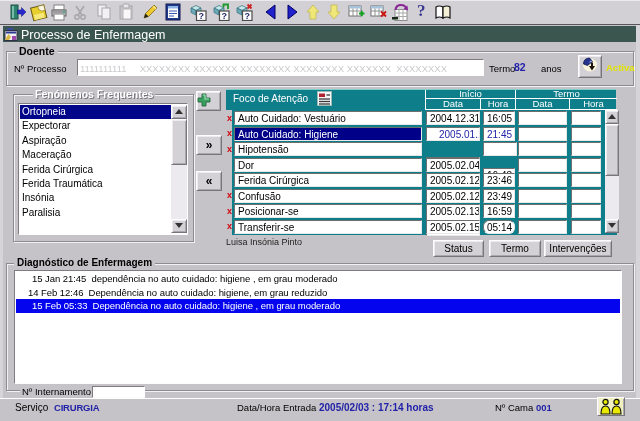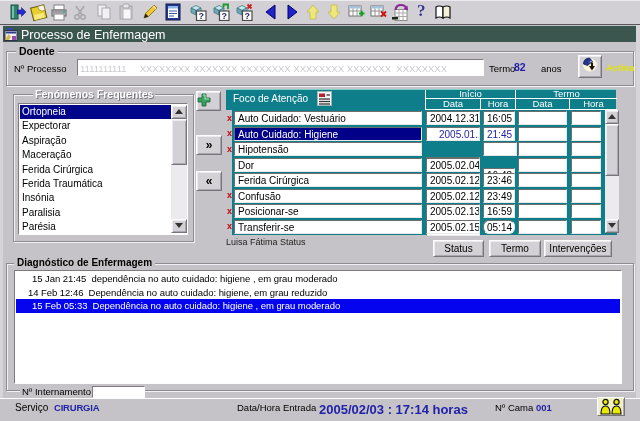--- a/index.html
+++ b/index.html
@@ -175,21 +175,20 @@
 <div class="abs sunken" style="left:18px;top:103px;width:170px;height:132px;"></div>
 <div class="abs" style="left:20px;top:105px;width:151px;font-size:10px;line-height:14.4px;">
   <div style="background:#000589;color:#fff;padding-left:2px;">Ortopneia</div>
   <div style="padding-left:2px;">Expectorar</div>
   <div style="padding-left:2px;">Aspiração</div>
   <div style="padding-left:2px;">Maceração</div>
   <div style="padding-left:2px;">Ferida Cirúrgica</div>
   <div style="padding-left:2px;">Ferida Traumática</div>
   <div style="padding-left:2px;">Insónia</div>
   <div style="padding-left:2px;">Paralisia</div>
-  <div style="padding-left:2px;">Parésia</div>
 </div>
 <div class="abs" style="left:171px;top:105px;width:16px;height:128px;background:#ECEAEE;"></div>
 <div class="sb" style="left:171px;top:105px;width:16px;height:14px;"></div>
 <svg class="abs" style="left:171px;top:105px" width="16" height="14">
     <polygon points="8,4 12,9 4,9" fill="#333"></polygon>
   </svg>
 <div class="sb" style="left:171px;top:219px;width:16px;height:14px;"></div>
 <svg class="abs" style="left:171px;top:219px" width="16" height="14">
     <polygon points="8,9 12,4 4,4" fill="#333"></polygon>
   </svg>
@@ -271,41 +270,41 @@
 <div class="sb" style="left:605px;top:110px;width:14px;height:14px;"></div>
 <svg class="abs" style="left:605px;top:110px" width="14" height="14">
     <polygon points="7,4 11,9 3,9" fill="#333"></polygon>
   </svg>
 <div class="sb" style="left:605px;top:219px;width:14px;height:14px;"></div>
 <svg class="abs" style="left:605px;top:219px" width="14" height="14">
     <polygon points="7,9 11,4 3,4" fill="#333"></polygon>
   </svg>
 <div class="sb" style="left:605px;top:124px;width:14px;height:52px;"></div>
 
-<div class="abs" style="left:226px;top:237px;font-size:9px;color:#222;">Luisa Fátima Status</div>
+<div class="abs" style="left:226px;top:237px;font-size:9px;color:#222;">Luisa Insónia Pinto</div>
 <div class="abs btn" style="left:433px;top:240px;width:51px;height:17px;text-align:center;font-size:10px;line-height:15px;">Status</div>
 <div class="abs btn" style="left:489px;top:240px;width:52px;height:17px;text-align:center;font-size:10px;line-height:15px;">Termo</div>
 <div class="abs btn" style="left:544px;top:240px;width:68px;height:17px;text-align:center;font-size:10px;line-height:15px;">Intervenções</div>
 
 <div class="abs etch" style="left:6px;top:263px;width:628px;height:128px;"></div>
 <div class="abs" style="left:14px;top:257px;background:#C5C3C7;padding:0 3px;font-weight:bold;font-size:10px;">Diagnóstico de Enfermagem</div>
 <div class="abs sunken" style="left:14px;top:270px;width:608px;height:114px;"></div>
 <div class="abs" style="left:16px;top:272px;width:604px;font-size:9.5px;letter-spacing:-0.05px;line-height:13.5px;">
   <div style="padding-left:16px;">15 Jan 21:45&nbsp; dependência no auto cuidado: higiene , em grau moderado</div>
   <div style="padding-left:12px;">14 Feb 12:46&nbsp; Dependência no auto cuidado: higiene, em grau reduzido</div>
   <div style="background:#0404EE;color:#fff;padding-left:16px;">15 Feb 05:33&nbsp; Dependência no auto cuidado: higiene , em grau moderado</div>
 </div>
 <div class="abs lbl" style="left:20px;top:386px;background:#C5C3C7;padding:0 2px;font-size:9.5px;">Nº Internamento</div>
 <div class="abs sunken" style="left:92px;top:386px;width:53px;height:12px;"></div>
 
 <div class="abs" style="left:0;top:398px;width:640px;height:23px;background:#C5C3C7;border-top:1px solid #FDFDFD;"></div>
 <div class="abs lbl" style="left:15px;top:402px;">Serviço</div>
 <div class="abs" style="left:54px;top:402px;font-size:9.5px;font-weight:bold;color:#2222A8;letter-spacing:-0.2px;">CIRURGIA</div>
 <div class="abs lbl" style="left:237px;top:402px;font-size:9.5px;">Data/Hora Entrada</div>
-<div class="abs" style="left:319px;top:402px;font-size:13px;font-weight:bold;color:#2222A8;">2005/02/03 : 17:14 horas</div>
+<div class="abs" style="left:319px;top:402px;font-size:10px;font-weight:bold;color:#2222A8;">2005/02/03 : 17:14 horas</div>
 <div class="abs lbl" style="left:495px;top:402px;font-size:9.5px;">Nº Cama</div>
 <div class="abs" style="left:536px;top:402px;font-size:9.5px;font-weight:bold;color:#2222A8;">001</div>
 <div class="abs btn" style="left:597px;top:397px;width:28px;height:19px;"></div>
 <svg class="abs" style="left:599px;top:398px" width="24" height="17" viewBox="0 0 24 17">
   <rect x="0" y="0" width="24" height="17" fill="#F0F0C0"></rect>
   <circle cx="6.5" cy="4" r="2.6" fill="#E8E800" stroke="#111" stroke-width="1.2"></circle>
   <path d="M2 16 Q2 8 6.5 8 Q11 8 11 16 Z" fill="#E8E800" stroke="#111" stroke-width="1.2"></path>
   <circle cx="17.5" cy="4" r="2.6" fill="#E8E800" stroke="#111" stroke-width="1.2"></circle>
   <path d="M13 16 Q13 8 17.5 8 Q22 8 22 16 Z" fill="#E8E800" stroke="#111" stroke-width="1.2"></path>
 </svg>

